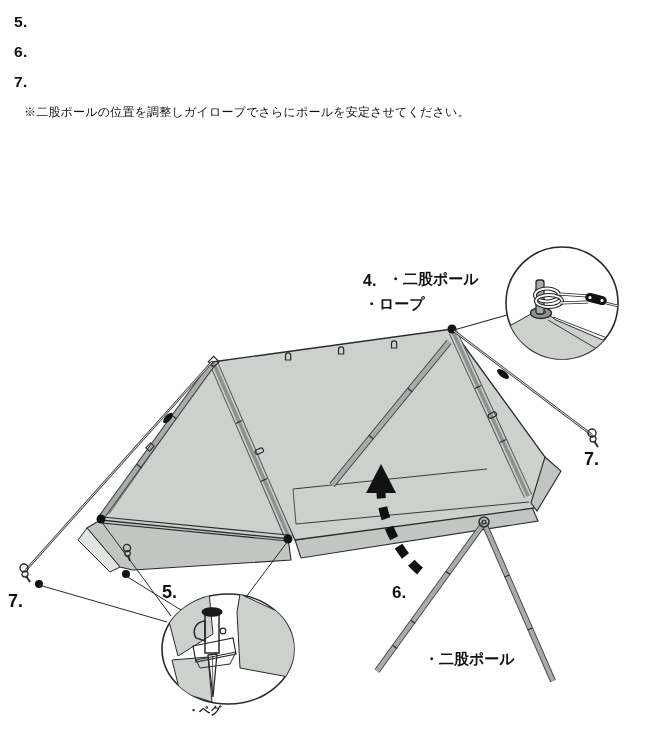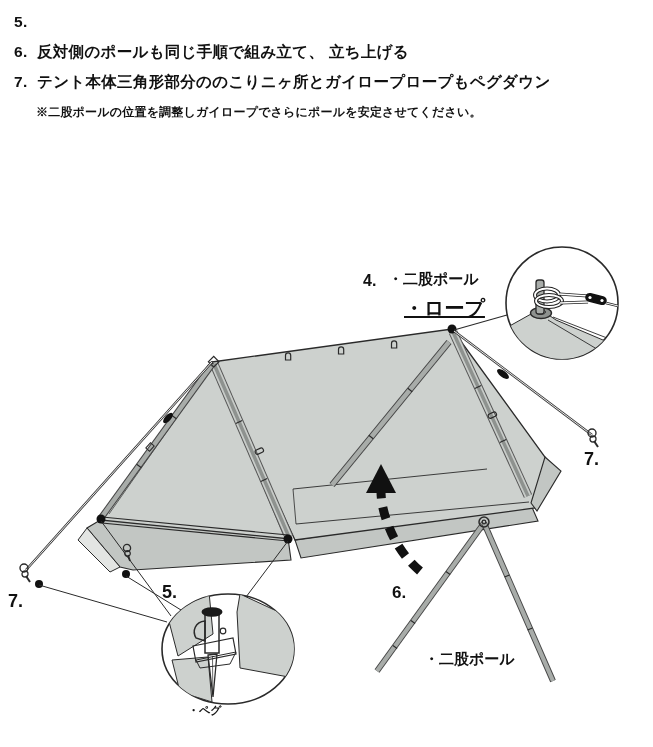--- a/index.html
+++ b/index.html
@@ -4,51 +4,49 @@
 <style>
   html,body{margin:0;padding:0;background:#fff;}
   .page{
     position:relative;width:653px;height:747px;background:#fff;
     font-family:"Liberation Sans",sans-serif;color:#111;overflow:hidden;
   }
   .steps{position:absolute;top:12px;left:14px;width:630px;}
   .step-row{display:flex;align-items:flex-start;font-weight:bold;font-size:15.5px;
     line-height:20px;margin-bottom:10px;letter-spacing:0.3px;}
   .step-num{min-width:23px;}
-  .note{position:absolute;top:104px;left:24px;font-size:12px;font-weight:bold;
-    letter-spacing:0.2px;margin-left:12px;}
+  .note{position:absolute;top:104px;left:24px;font-size:12px;font-weight:normal;
+    letter-spacing:0.2px;}
   .diagram{position:absolute;left:0;top:0;width:653px;height:747px;}
   .dlabel{position:absolute;font-weight:bold;white-space:nowrap;}
   .lbl-4{left:363px;top:272px;font-size:16px;}
   .lbl-4-pole{left:388px;top:270px;font-size:15px;}
-  .lbl-4-rope{left:404px;top:295px;font-size:20px;text-decoration:underline;}
+  .lbl-4-rope{left:364px;top:295px;font-size:15px;}
   .lbl-7r{left:584px;top:449px;font-size:18px;}
   .lbl-7l{left:8px;top:591px;font-size:18px;}
   .lbl-5{left:162px;top:582px;font-size:18px;}
   .lbl-6{left:392px;top:583px;font-size:17px;}
   .lbl-pole-b{left:424px;top:650px;font-size:15px;}
   .lbl-peg{left:188px;top:703px;font-size:11px;}
   svg .ln{stroke:#2a2a2a;fill:none;}
 </style>
 </head>
 <body>
 
 <div class="page">
 
   <div class="steps">
     <div class="step-row">
       <span class="step-num">5.</span>
     </div>
     <div class="step-row">
       <span class="step-num">6.</span>
-      <span>反対側のポールも同じ手順で組み立て、 立ち上げる</span>
     </div>
     <div class="step-row">
       <span class="step-num">7.</span>
-      <span>テント本体三角形部分ののこりニヶ所とガイロープロープもペグダウン</span>
     </div>
   </div>
   <div class="note">※二股ポールの位置を調整しガイロープでさらにポールを安定させてください。</div>
 
   <svg class="diagram" viewBox="0 0 653 747" width="653" height="747" xmlns="http://www.w3.org/2000/svg">
 
     <defs>
       <clipPath id="clipTop">
           <circle cx="562" cy="303" r="56"></circle>
         </clipPath>

